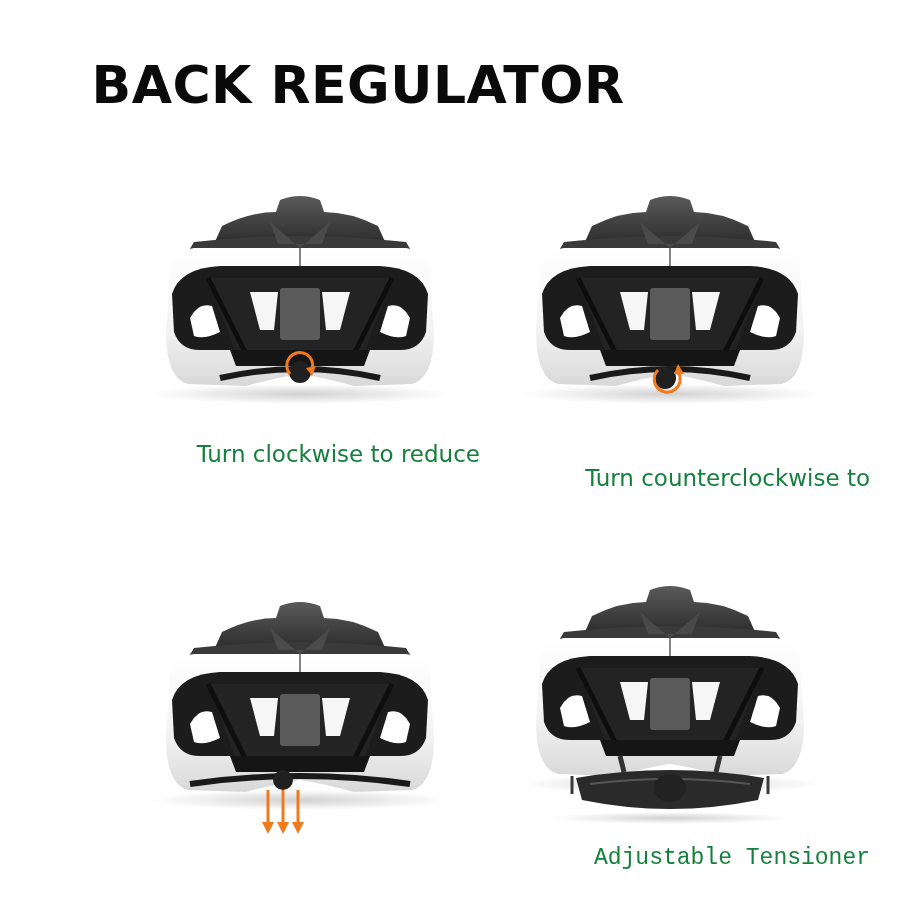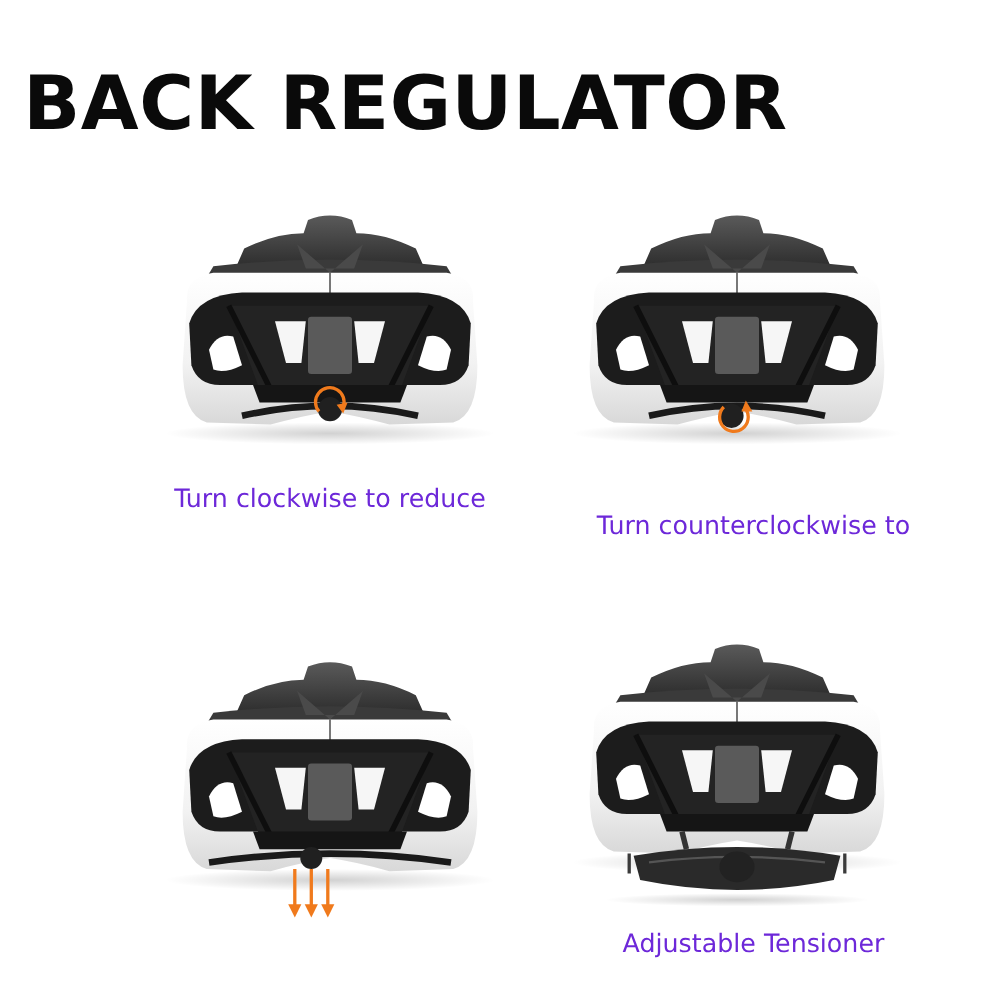--- a/index.html
+++ b/index.html
@@ -1,20 +1,20 @@
 <!DOCTYPE html>
 <html><head>
 <meta charset="utf-8">
 <style>
   html, body { margin: 0; padding: 0; background: #ffffff; }
   body { width: 900px; height: 900px; position: relative; overflow: hidden; font-family: "Liberation Sans", "DejaVu Sans", sans-serif; color: #111; }
-  .title { position: absolute; left: 0; top: 55px; width: 716px; text-align: right; font-family: "DejaVu Sans", sans-serif; font-weight: bold; font-size: 68px; letter-spacing: 0.5px; color: #0a0a0a; }
+  .title { position: absolute; left: 0; top: 55px; width: 716px; text-align: center; font-family: "DejaVu Sans", sans-serif; font-weight: bold; font-size: 52px; letter-spacing: 0.5px; color: #0a0a0a; }
   .panel { position: absolute; }
   .helmet { position: absolute; }
-  .caption { position: absolute; text-align: center; font-family: "DejaVu Sans", sans-serif; font-size: 23px; line-height: 33px; color: #6d28d9; font-weight: normal; }
+  .caption { position: absolute; text-align: right; font-family: "DejaVu Sans", sans-serif; font-size: 23px; line-height: 33px; color: #15803d; font-weight: normal; }
   svg { display: block; }
 </style>
 </head>
 <body>
 
 <svg width="0" height="0" style="position:absolute">
   <defs>
     <linearGradient id="shellGrad" x1="0" y1="0" x2="0" y2="1">
       <stop offset="0" stop-color="#ffffff"></stop>
       <stop offset="0.6" stop-color="#f2f2f2"></stop>
@@ -124,16 +124,16 @@
         <path d="M200 184 L196 200" stroke="#333" stroke-width="5"></path>
         <path d="M56 206 Q150 190 244 206 L238 228 Q150 246 62 228 Z" fill="#2a2a2a"></path>
         <path d="M70 212 Q150 202 230 212" stroke="#555" stroke-width="2" fill="none"></path>
         <ellipse cx="150" cy="216" rx="16" ry="14" fill="#222"></ellipse>
         <line x1="52" y1="204" x2="52" y2="222" stroke="#3a3a3a" stroke-width="3"></line>
         <line x1="248" y1="204" x2="248" y2="222" stroke="#3a3a3a" stroke-width="3"></line>
         <ellipse cx="150" cy="246" rx="120" ry="6" fill="url(#shadowGrad)"></ellipse>
       </g>
     </svg>
   </div>
-  <div class="caption" style="left:500px; top:842px; width:370px;">
+  <div class="caption" style="left:500px; top:842px; width:370px;font-family:Liberation Mono, monospace;">
     <div>Adjustable Tensioner</div>
   </div>
 </div>
 
 </body></html>

